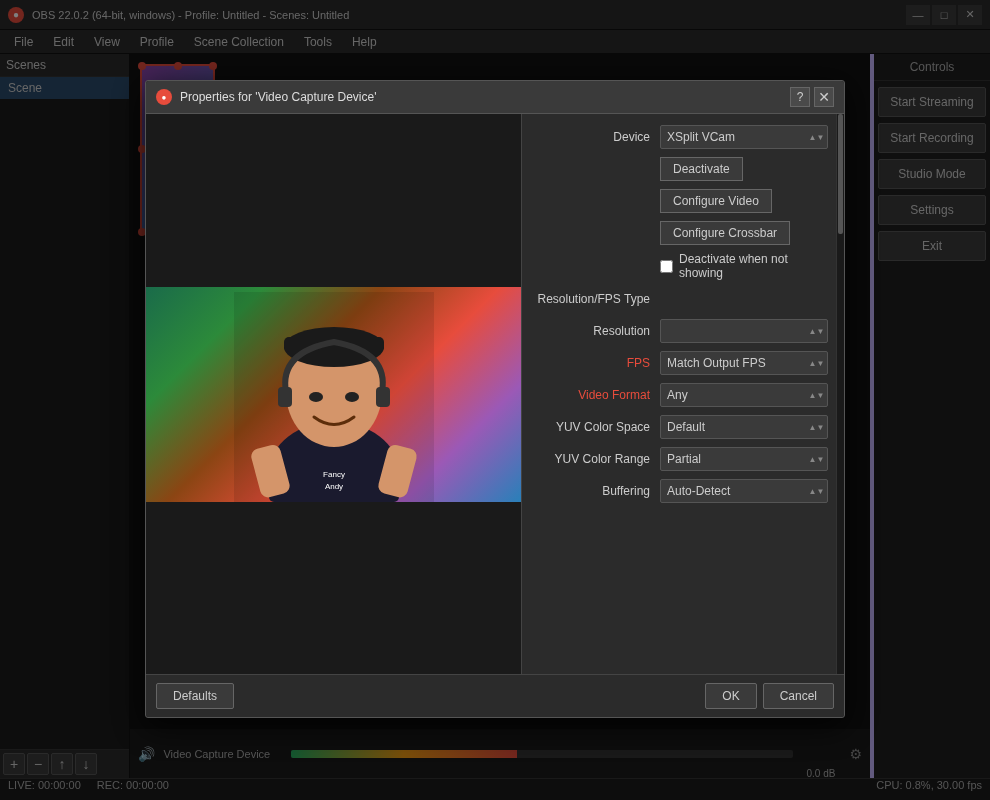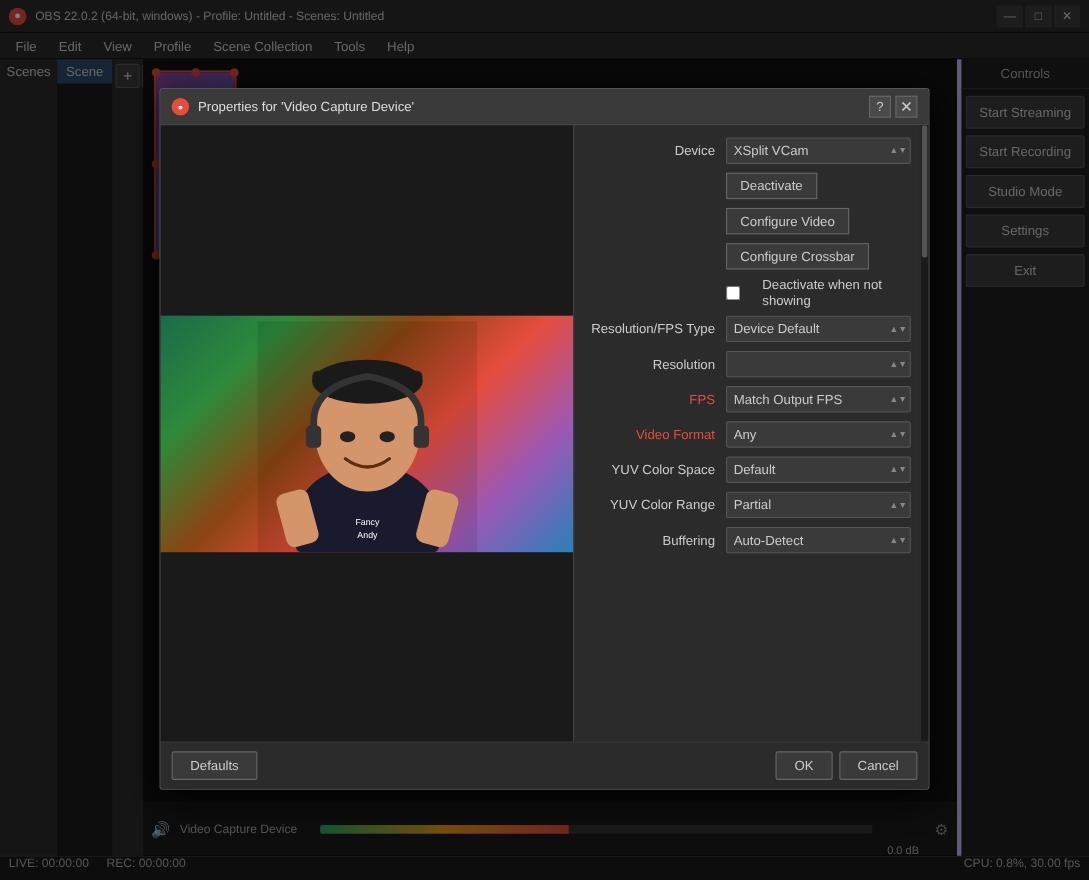--- a/index.html
+++ b/index.html
@@ -419,21 +419,21 @@
       border: 1px solid #666;
       border-radius: 0;
       color: #ccc;
       cursor: pointer;
       font-size: 12px;
     }
 
     .checkbox-row {
       display: flex;
       align-items: center;
-      gap: 20px;
+      gap: 6px;
     }
     .checkbox-row input[type="checkbox"] {
       width: 13px;
       height: 13px;
       cursor: pointer;
     }
 
     
     #dialog-settings::-webkit-scrollbar {
       width: 8px;
@@ -533,21 +533,21 @@
   <div class="menu-item">View</div>
   <div class="menu-item">Profile</div>
   <div class="menu-item">Scene Collection</div>
   <div class="menu-item">Tools</div>
   <div class="menu-item">Help</div>
 </div>
 
 <div id="main" style="height: 724px;">
 
   <div id="left-panel">
-    <div style="flex:1; display:flex; flex-direction:row;">
+    <div style="flex:1; display:flex; flex-direction:column;">
       <div class="panel-header">Scenes</div>
       <div class="panel-content">
         <div class="scene-item active">Scene</div>
       </div>
       <div class="panel-toolbar">
         <button class="panel-tool-btn">+</button>
         <button class="panel-tool-btn">−</button>
         <button class="panel-tool-btn">↑</button>
         <button class="panel-tool-btn">↓</button>
       </div>
@@ -684,27 +684,20 @@
           <div class="settings-row">
             <span class="settings-label"></span>
             <div class="settings-control checkbox-row">
               <input type="checkbox" style="">
               <span>Deactivate when not showing</span>
             </div>
           </div>
 
           <div class="settings-row">
             <span class="settings-label">Resolution/FPS Type</span>
-            <div class="settings-control">
-              <div class="select-wrapper">
-                <select class="settings-select">
-                  <option>Device Default</option>
-                </select>
-              </div>
-            </div>
           </div>
 
           <div class="settings-row">
             <span class="settings-label">Resolution</span>
             <div class="settings-control">
               <div class="select-wrapper">
                 <select class="settings-select">
                   <option></option>
                 </select>
               </div>

